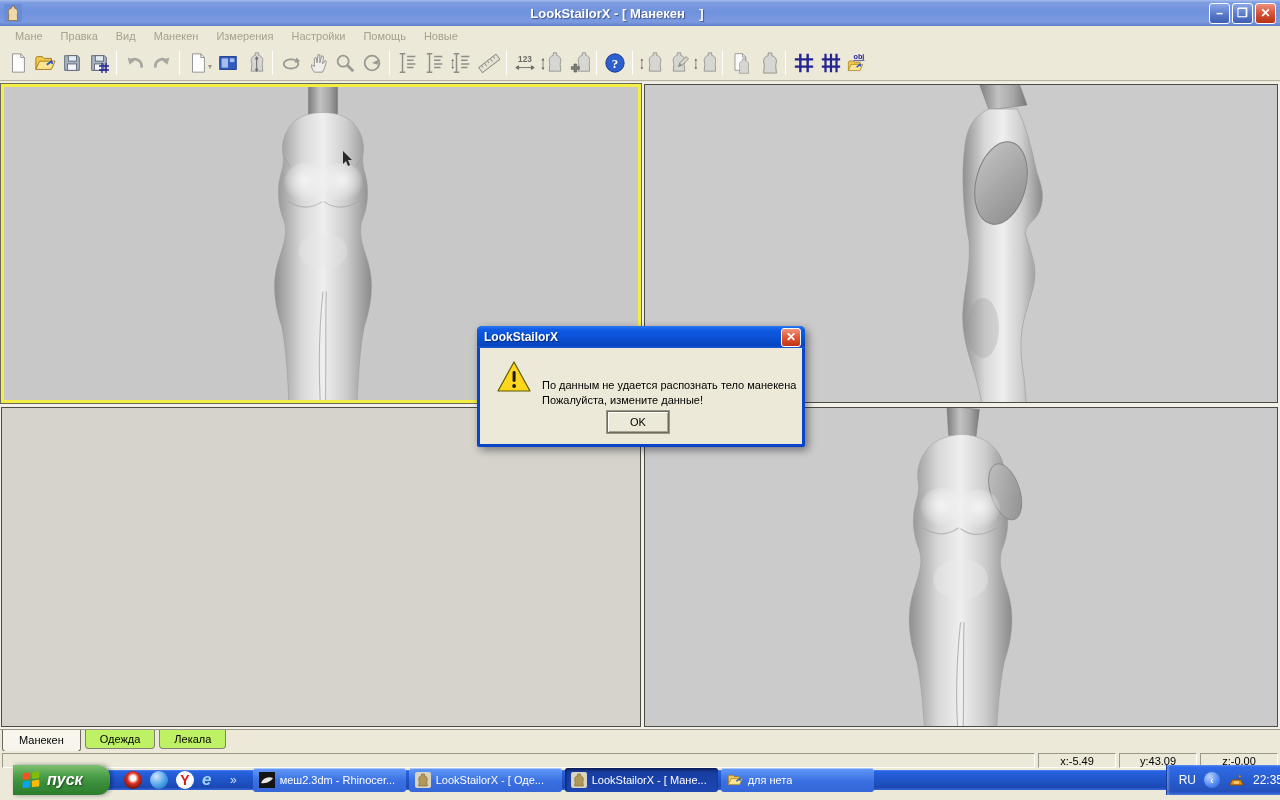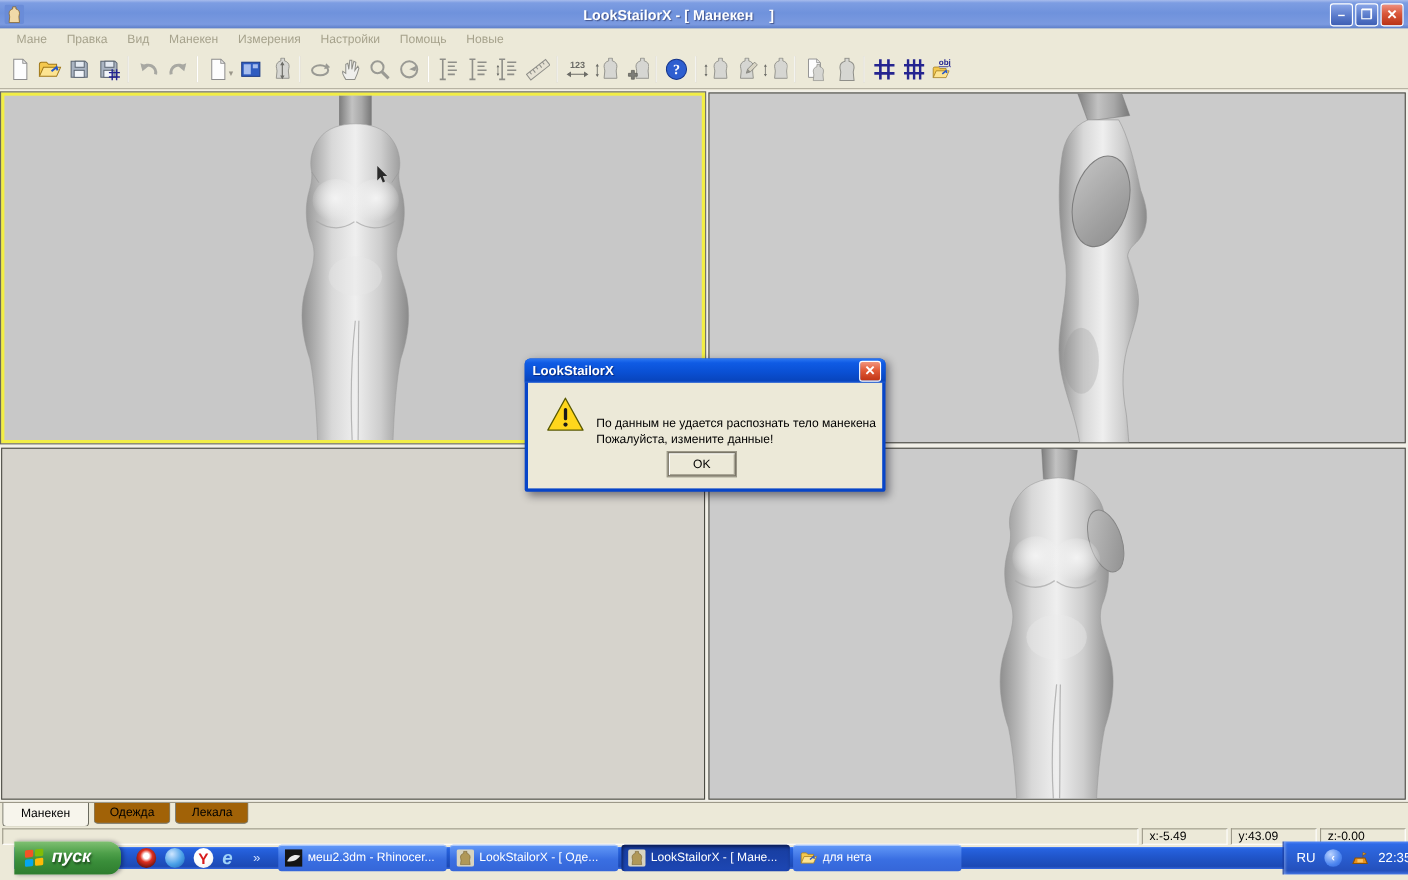--- a/index.html
+++ b/index.html
@@ -38,28 +38,28 @@
   .vp-tl { left:1px; top:2px; width:640px; height:319px; border:3px solid #f2ee45; outline:1px solid #6a6a5a; background:#c8c8c8; }
   .vp-tr { left:644px; top:2px; width:634px; height:319px; border:1px solid #4c4c44; background:#cbcbcb; }
   .vp-bl { left:1px; top:325px; width:640px; height:320px; border:1px solid #4c4c44; background:#d6d3cc; }
   .vp-br { left:644px; top:325px; width:634px; height:320px; border:1px solid #4c4c44; background:#cbcbcb; }
   .vp svg.mann { position:absolute; }
 
   
   .tabbar { position:absolute; left:0; top:729px; width:1280px; height:22px; background:#ECE9D8;
     border-top:1px solid #9c9888; display:flex; align-items:flex-start; padding-left:2px; }
   .tab { border:1px solid #808074; border-top:none; border-radius:0 0 4px 4px; padding:3px 14px 4px 14px;
-    margin-right:4px; color:#000; background:#a16207; cursor:default; }
+    margin-right:4px; color:#000; background:#bef264; cursor:default; }
   .tab.active { background:#f7f5ec; font-weight:normal; padding:4px 16px 5px 16px; border-color:#6a6a5e; margin-top:0; }
   .tab.inactive { margin-top:0; height:19px; }
 
   
   .statusbar { position:absolute; left:0; top:751px; width:1280px; height:19px; background:#ECE9D8;
     display:flex; align-items:center; padding:0 2px; gap:3px; }
-  .spanel { height:15px; border:1px solid; border-color:#9c9888 #fff #fff #9c9888; padding:1px 6px; color:#000; }
+  .spanel { height:15px; border:1px solid; border-color:#9c9888 #fff #fff #9c9888; padding:1px 6px; color:#000;text-align:center; }
   .spanel.grow { flex:1; }
   .spanel.coord { width:78px; }
 
   
   .taskbar { position:absolute; left:13px; top:770px; width:1280px; height:20px;
     background:linear-gradient(180deg,#4a80f4 0%,#2763e0 8%,#2157cd 40%,#1c49b4 88%,#3567de 100%);
     display:flex; align-items:center; }
   .startbtn { height:30px; width:97px; display:flex; align-items:center; gap:6px; padding-left:8px;
     background:linear-gradient(180deg,#7fc072 0%,#4ea04a 35%,#3a8e3a 60%,#2e7d2e 100%);
     border-radius:0 12px 12px 0; box-shadow:2px 0 4px rgba(0,0,30,.4); color:#fff; font-weight:bold;

